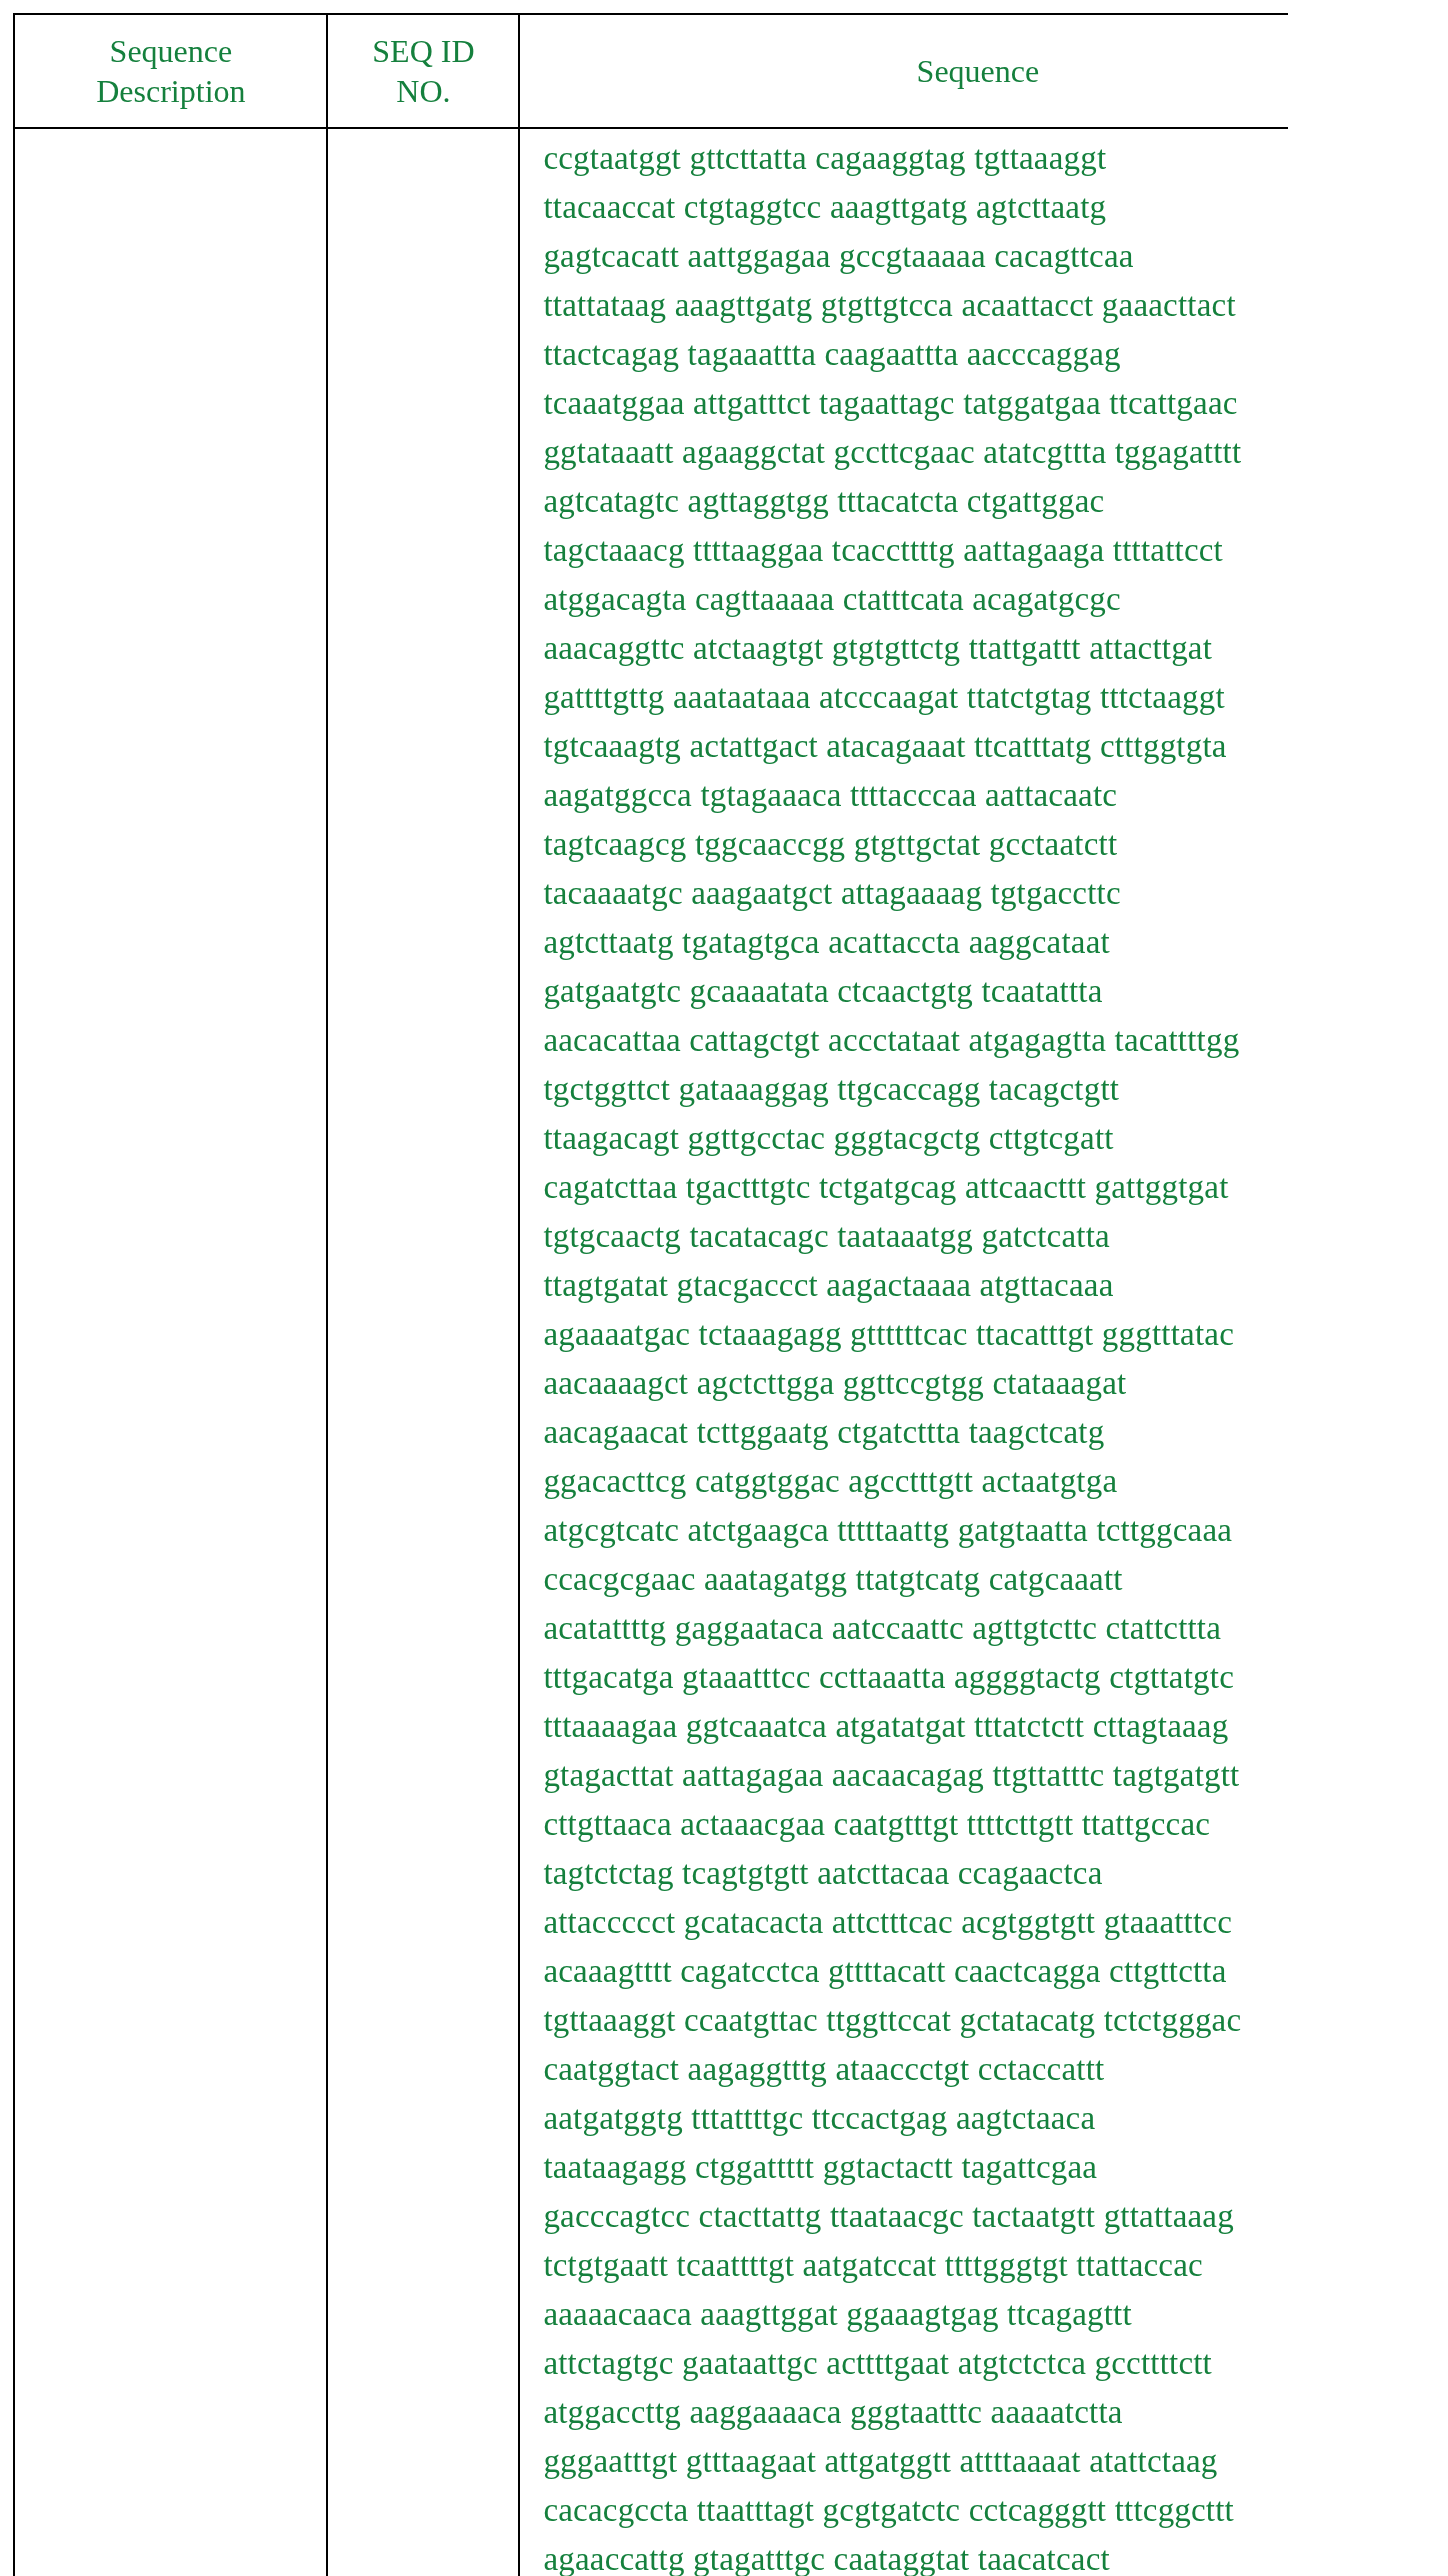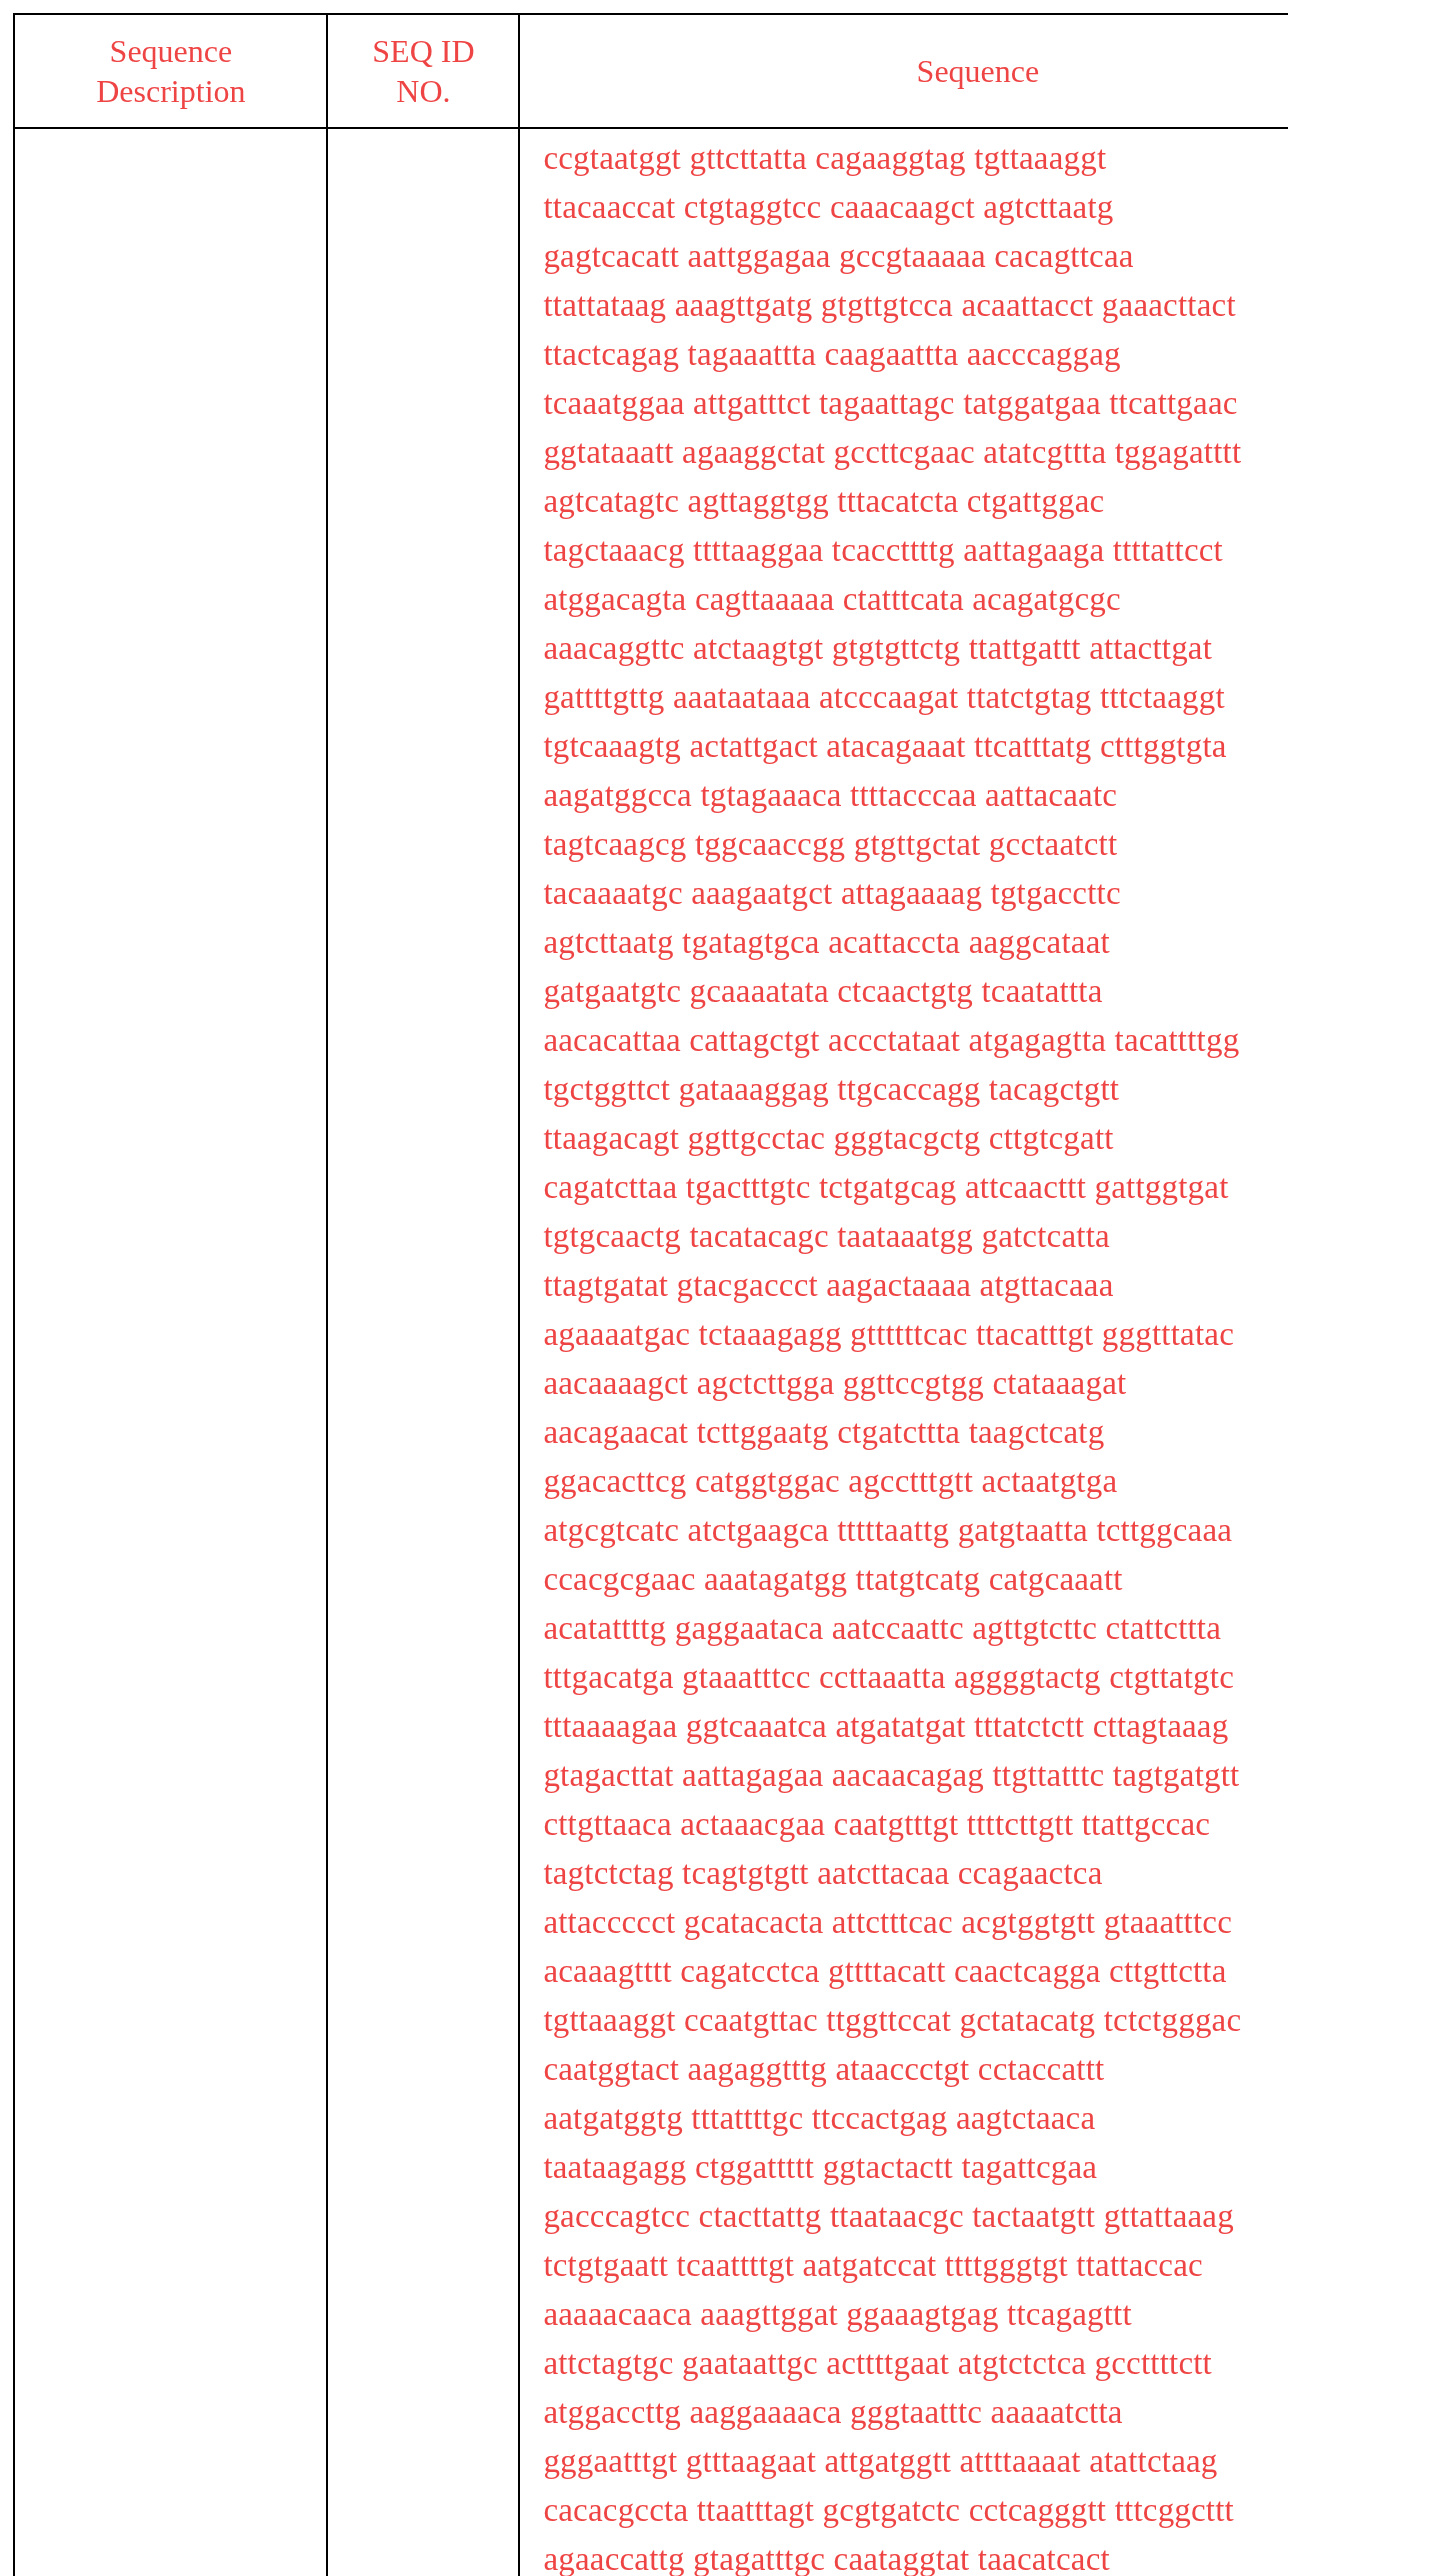--- a/index.html
+++ b/index.html
@@ -5,21 +5,21 @@
   html, body {
     margin: 0;
     padding: 0;
     background: #ffffff;
   }
   .page {
     position: relative;
     width: 1288px;
     height: 2576px;
     background: #ffffff;
-    color: #ef4444;
+    color: #15803d;
     font-family: "Liberation Serif", serif;
     overflow: hidden;
   }
   table.seq-table {
     position: absolute;
     left: 13.4px;
     top: 13.4px;
     width: 1422px;
     border-collapse: collapse;
     table-layout: fixed;
@@ -74,21 +74,21 @@
         <th class="hdr">Sequence</th>
       </tr>
     </thead>
     <tbody>
       <tr>
         <td class="empty-cell"></td>
         <td class="empty-cell"></td>
         <td class="seq-cell">
           <div class="seq-lines">
               <div class="seq-line">ccgtaatggt gttcttatta cagaaggtag tgttaaaggt</div>
-              <div class="seq-line">ttacaaccat ctgtaggtcc caaacaagct agtcttaatg</div>
+              <div class="seq-line">ttacaaccat ctgtaggtcc aaagttgatg agtcttaatg</div>
               <div class="seq-line">gagtcacatt aattggagaa gccgtaaaaa cacagttcaa</div>
               <div class="seq-line">ttattataag aaagttgatg gtgttgtcca acaattacct gaaacttact</div>
               <div class="seq-line">ttactcagag tagaaattta caagaattta aacccaggag</div>
               <div class="seq-line">tcaaatggaa attgatttct tagaattagc tatggatgaa ttcattgaac</div>
               <div class="seq-line">ggtataaatt agaaggctat gccttcgaac atatcgttta tggagatttt</div>
               <div class="seq-line">agtcatagtc agttaggtgg tttacatcta ctgattggac</div>
               <div class="seq-line">tagctaaacg ttttaaggaa tcaccttttg aattagaaga ttttattcct</div>
               <div class="seq-line">atggacagta cagttaaaaa ctatttcata acagatgcgc</div>
               <div class="seq-line">aaacaggttc atctaagtgt gtgtgttctg ttattgattt attacttgat</div>
               <div class="seq-line">gattttgttg aaataataaa atcccaagat ttatctgtag tttctaaggt</div>

